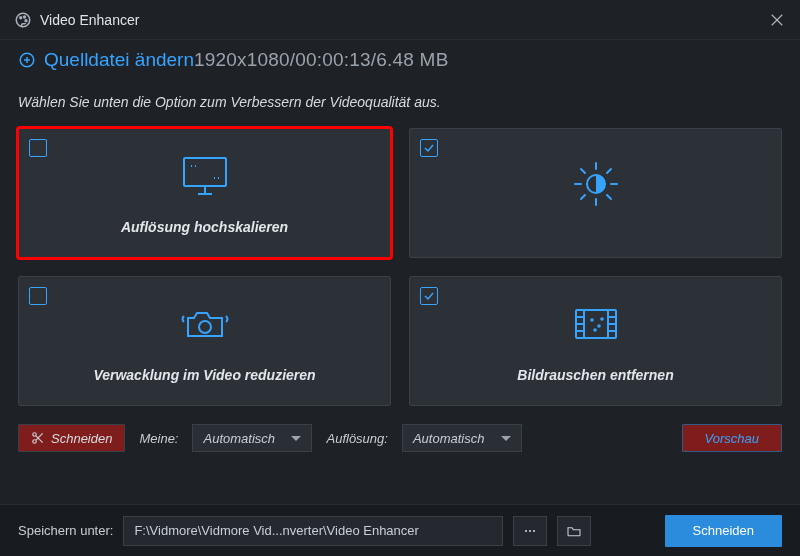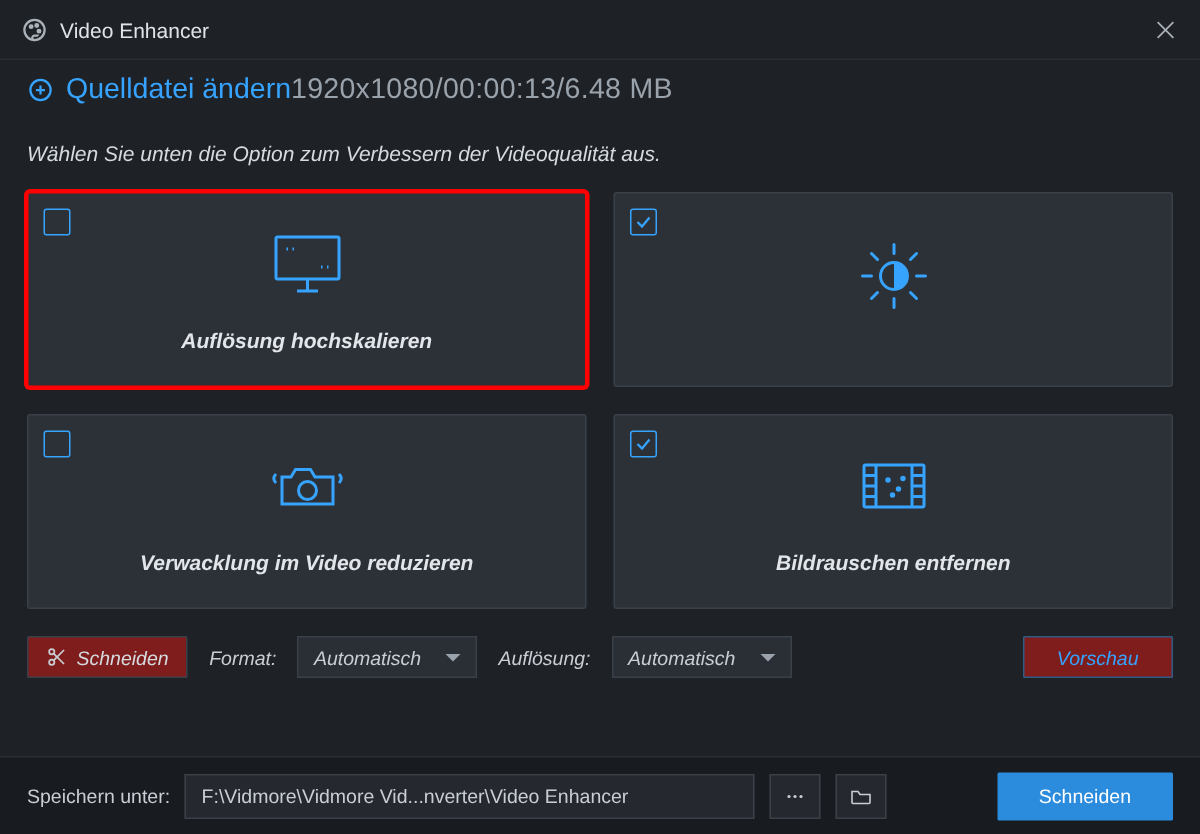--- a/index.html
+++ b/index.html
@@ -157,21 +157,21 @@
   <div class="options">
     <div class="btn">
       <svg width="14" height="14" viewBox="0 0 24 24" fill="none" stroke="#c9ced4" stroke-width="2">
           <circle cx="6" cy="6" r="3"></circle>
           <circle cx="6" cy="18" r="3"></circle>
           <line x1="20" y1="4" x2="8.5" y2="15.5"></line>
           <line x1="20" y1="20" x2="8.5" y2="8.5"></line>
         </svg>
       <span>Schneiden</span>
     </div>
-    <span>Format:</span>
+    <span>Meine:</span>
     <div class="select">
       <span>Automatisch</span>
       <span class="chev"></span>
     </div>
     <span>Auflösung:</span>
     <div class="select">
       <span>Automatisch</span>
       <span class="chev"></span>
     </div>
     <div class="spacer"></div>

